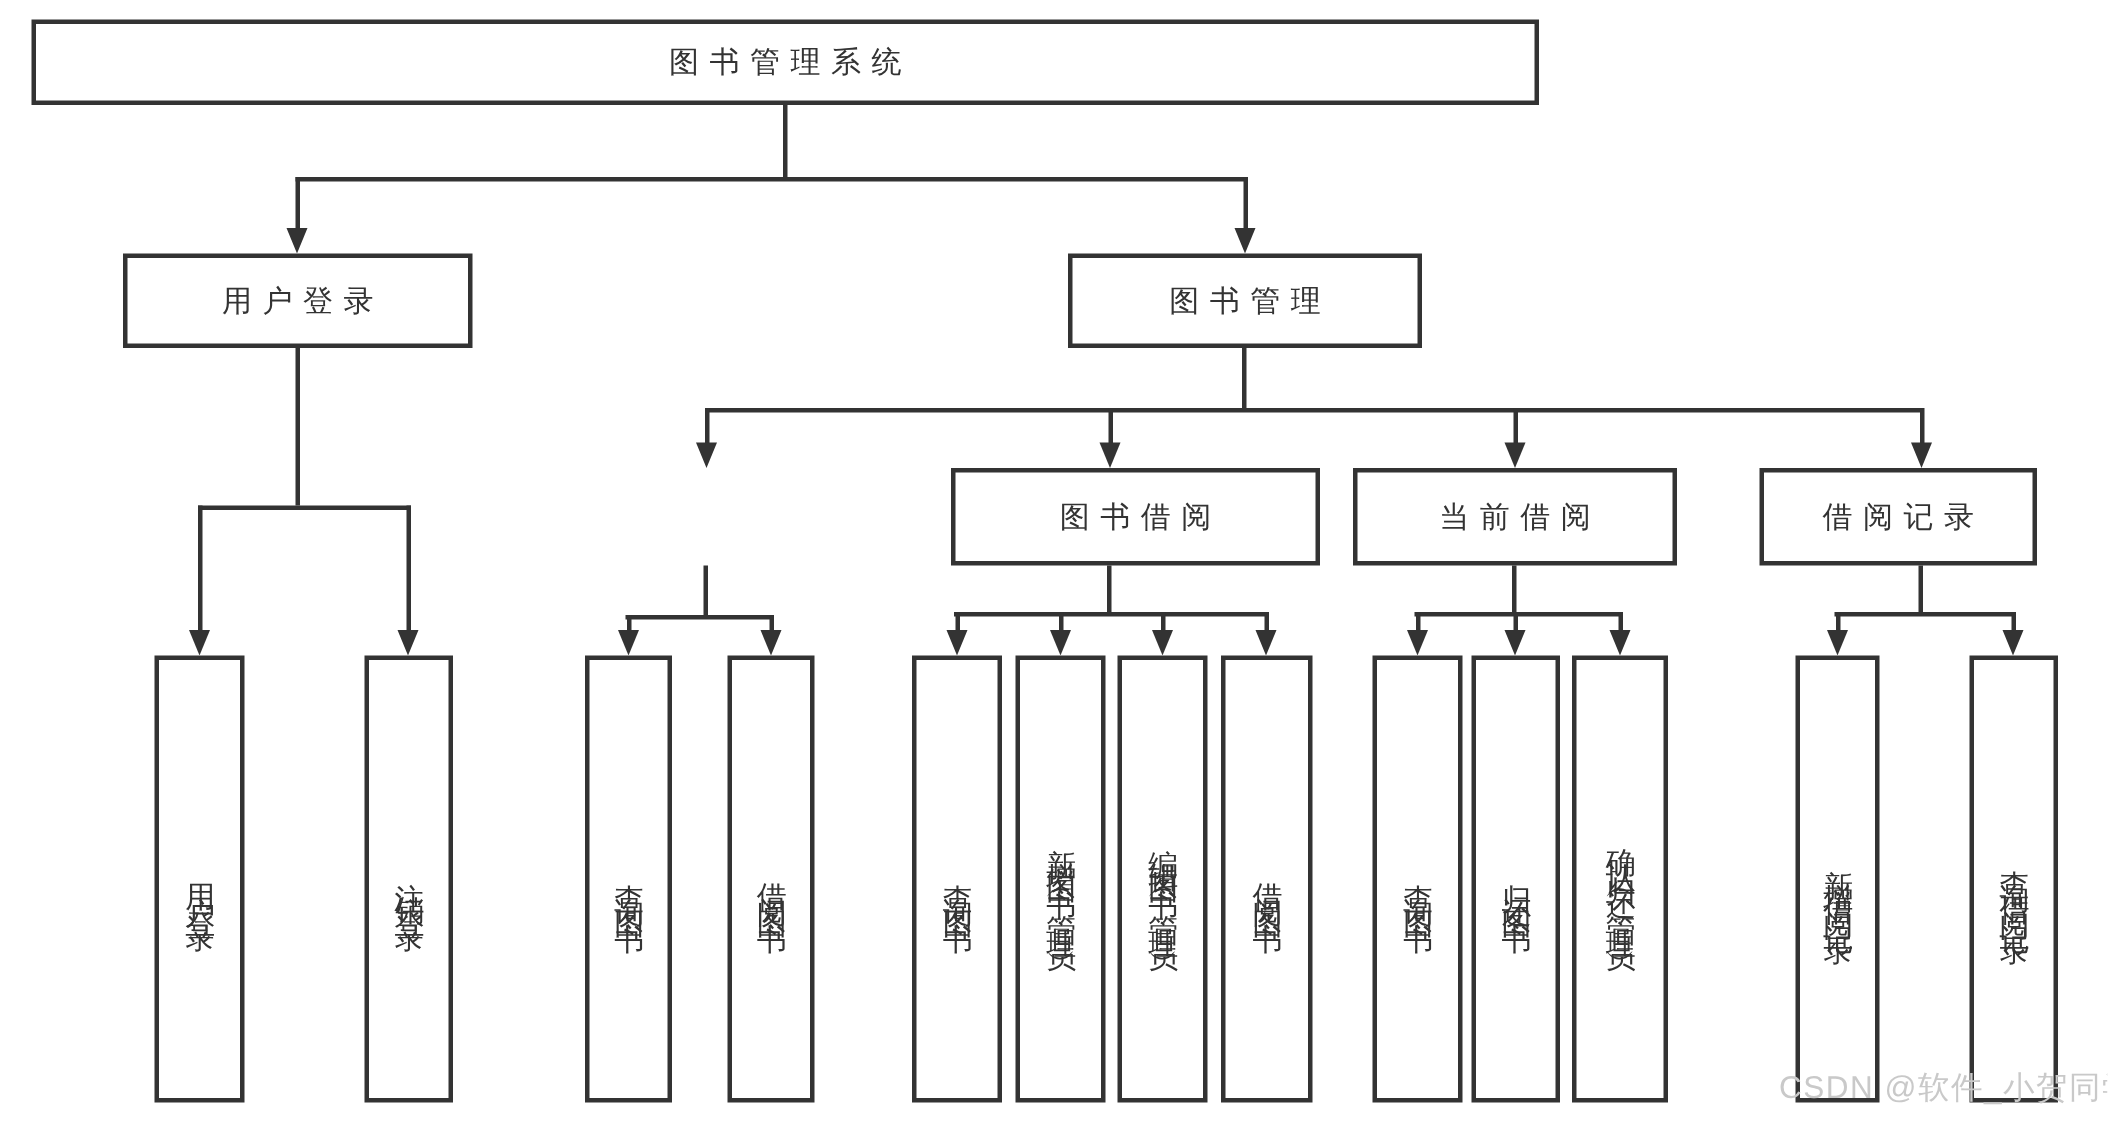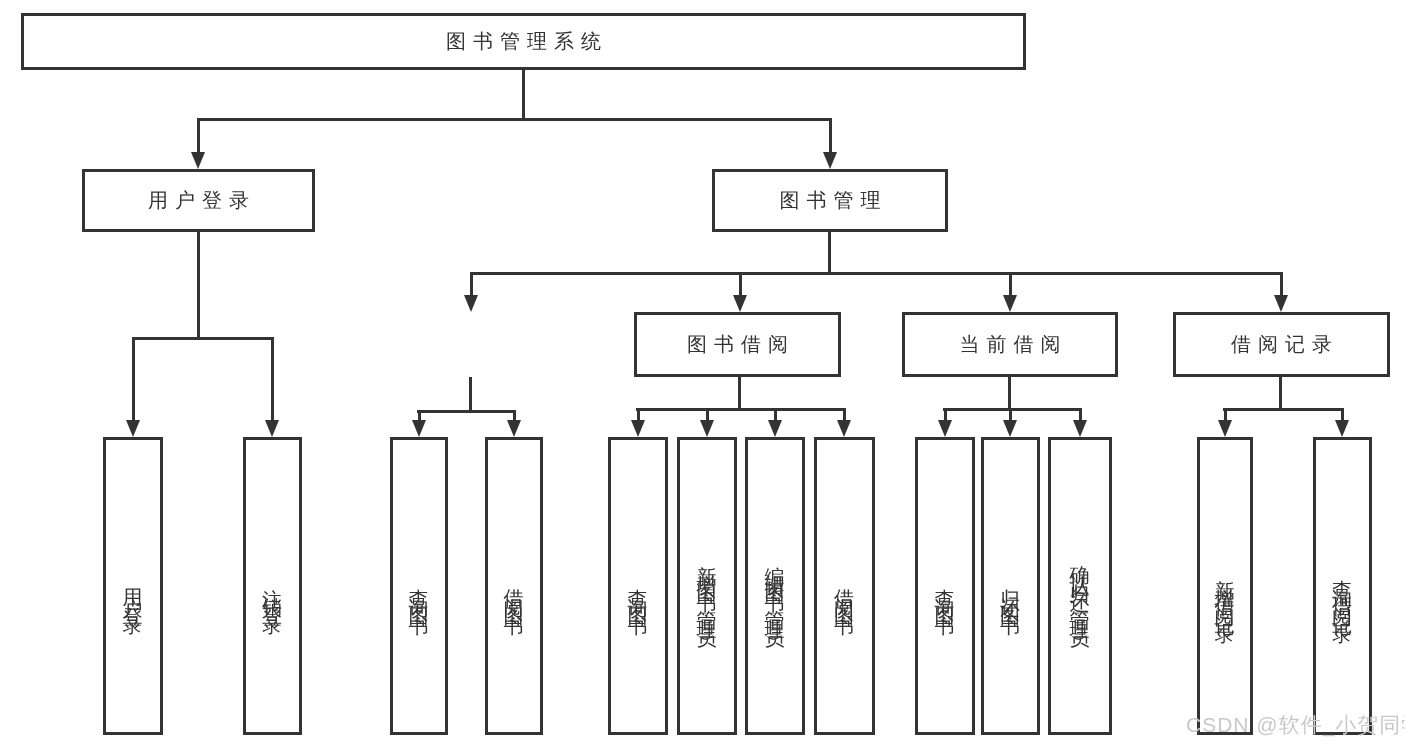--- a/index.html
+++ b/index.html
@@ -68,27 +68,27 @@
   <div class="drop" style="left:126px;top:337px;height:100px;"></div>
   <div class="drop" style="left:265px;top:337px;height:100px;"></div>
 
   <div class="vline" style="left:828px;top:232px;height:40px;"></div>
   <div class="hline" style="left:470px;top:272px;width:812px;"></div>
   <div class="drop" style="left:464px;top:272px;height:40px;"></div>
   <div class="drop" style="left:733px;top:272px;height:40px;"></div>
   <div class="drop" style="left:1003px;top:272px;height:40px;"></div>
   <div class="drop" style="left:1274px;top:272px;height:40px;"></div>
 
-  <div class="node h" style="left:634px;top:312px;width:207px;height:65px;">
+  <div class="node h" style="left:634px;top:312px;width:246px;height:65px;">
     <span class="lbl">图书借阅</span>
   </div>
   <div class="node h" style="left:902px;top:312px;width:216px;height:65px;">
     <span class="lbl">当前借阅</span>
   </div>
-  <div class="node h" style="left:1173px;top:312px;width:217px;height:65px;">
+  <div class="node h" style="left:1173px;top:312px;width:185px;height:65px;">
     <span class="lbl">借阅记录</span>
   </div>
 
   <div class="vline" style="left:469px;top:377px;height:33px;"></div>
   <div class="hline" style="left:417px;top:410px;width:98px;"></div>
   <div class="drop" style="left:412px;top:410px;height:27px;"></div>
   <div class="drop" style="left:507px;top:410px;height:27px;"></div>
 
   <div class="vline" style="left:738px;top:377px;height:31px;"></div>
   <div class="hline" style="left:636px;top:408px;width:209px;"></div>

